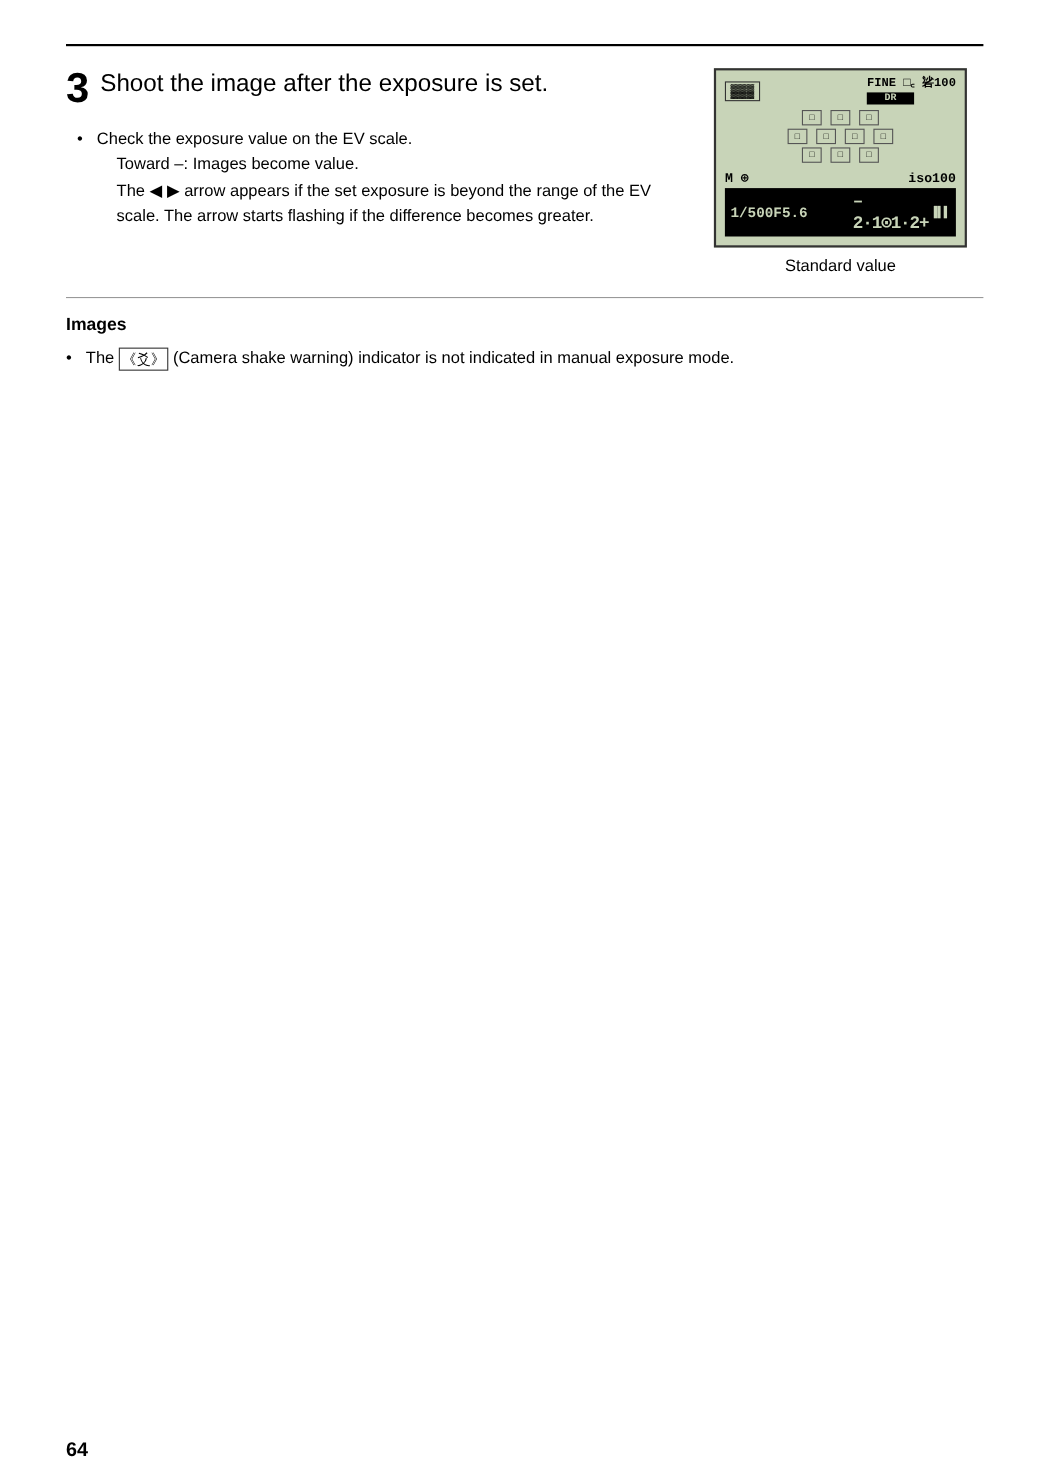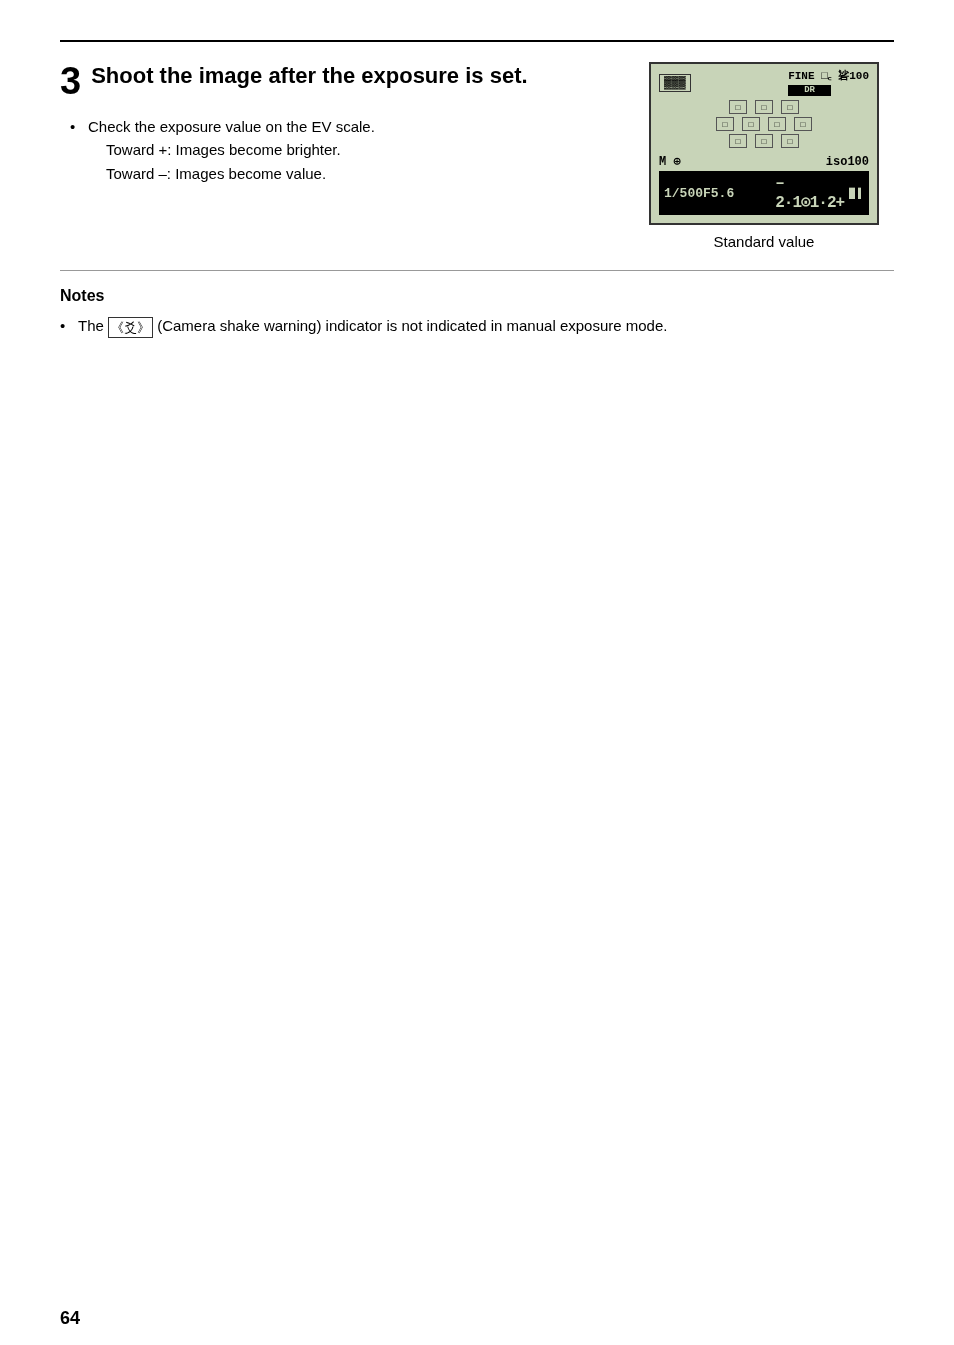--- a/index.html
+++ b/index.html
@@ -57,21 +57,21 @@
     .step-number {
       font-size: 38px;
       font-weight: bold;
       margin-right: 10px;
       line-height: 1;
       font-family: Arial, Helvetica, sans-serif;
     }
 
     .step-title {
       font-size: 22px;
-      font-weight: bold;
+      font-weight: normal;
       line-height: 1.3;
       font-family: Arial, Helvetica, sans-serif;
     }
 
     .bullet-list {
       list-style: none;
       padding: 0;
       margin: 0 0 0 10px;
     }
 
@@ -296,22 +296,22 @@
     <div class="left-column">
       <div class="step-header">
         <span class="step-number">3</span>
         <span class="step-title">Shoot the image after the exposure is set.</span>
       </div>
 
       <ul class="bullet-list">
         <li>
           <span>Check the exposure value on the EV scale.</span>
           <div class="sub-text">
-            <p>Toward +: Images become brighter.</p>
             <p>Toward –: Images become value.</p>
+            <p>The <span class="arrow-icon">◀ ▶</span> arrow appears if the set exposure is beyond the range of the EV scale. The arrow starts flashing if the difference becomes greater.</p>
           </div>
         </li>
       </ul>
     </div>
 
     <div class="right-column">
       <div class="camera-display">
 
         <div class="camera-top-row">
           <div class="camera-battery">▓▓▓</div>
@@ -353,21 +353,21 @@
         </div>
       </div>
 
       <div class="standard-value-label">Standard value</div>
     </div>
   </div>
 
   <div class="section-rule"></div>
 
   <div class="notes-section">
-    <div class="notes-title">Notes</div>
+    <div class="notes-title">Images</div>
     <ul class="notes-list">
       <li>
         The <span class="camera-shake-icon">《爻》</span> (Camera shake warning) indicator is not indicated in manual exposure mode.
       </li>
     </ul>
   </div>
 
   <div class="page-number">64</div>
 </div>
 

